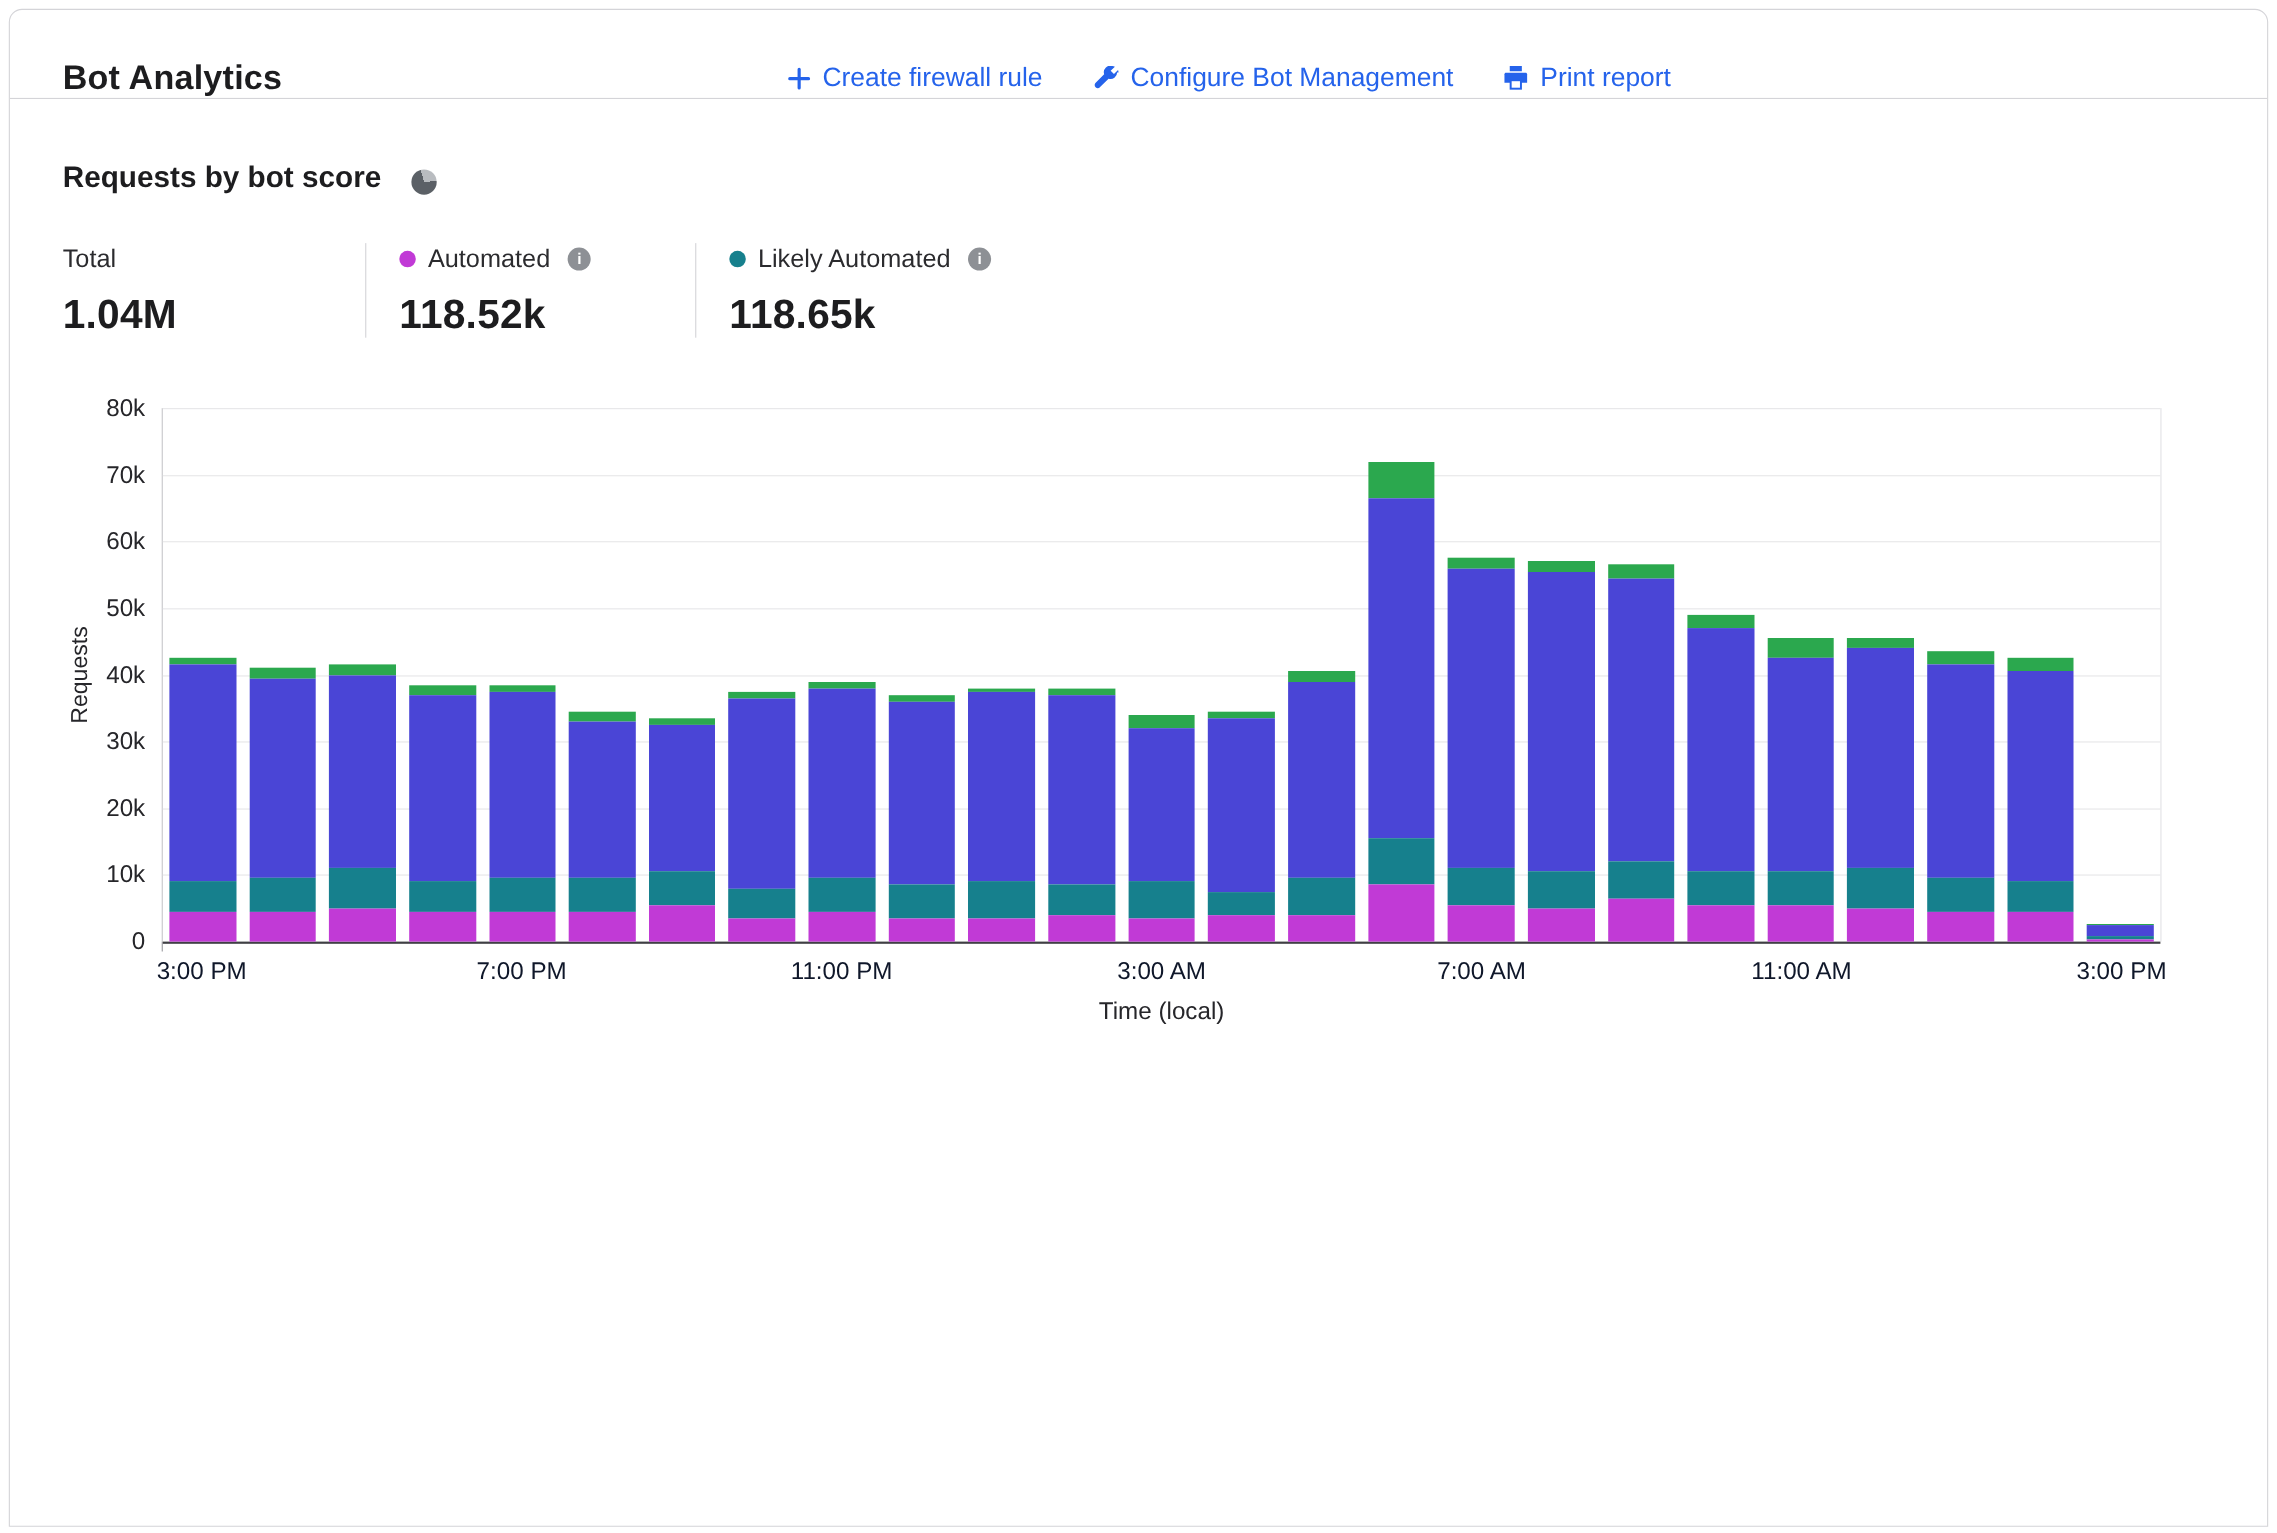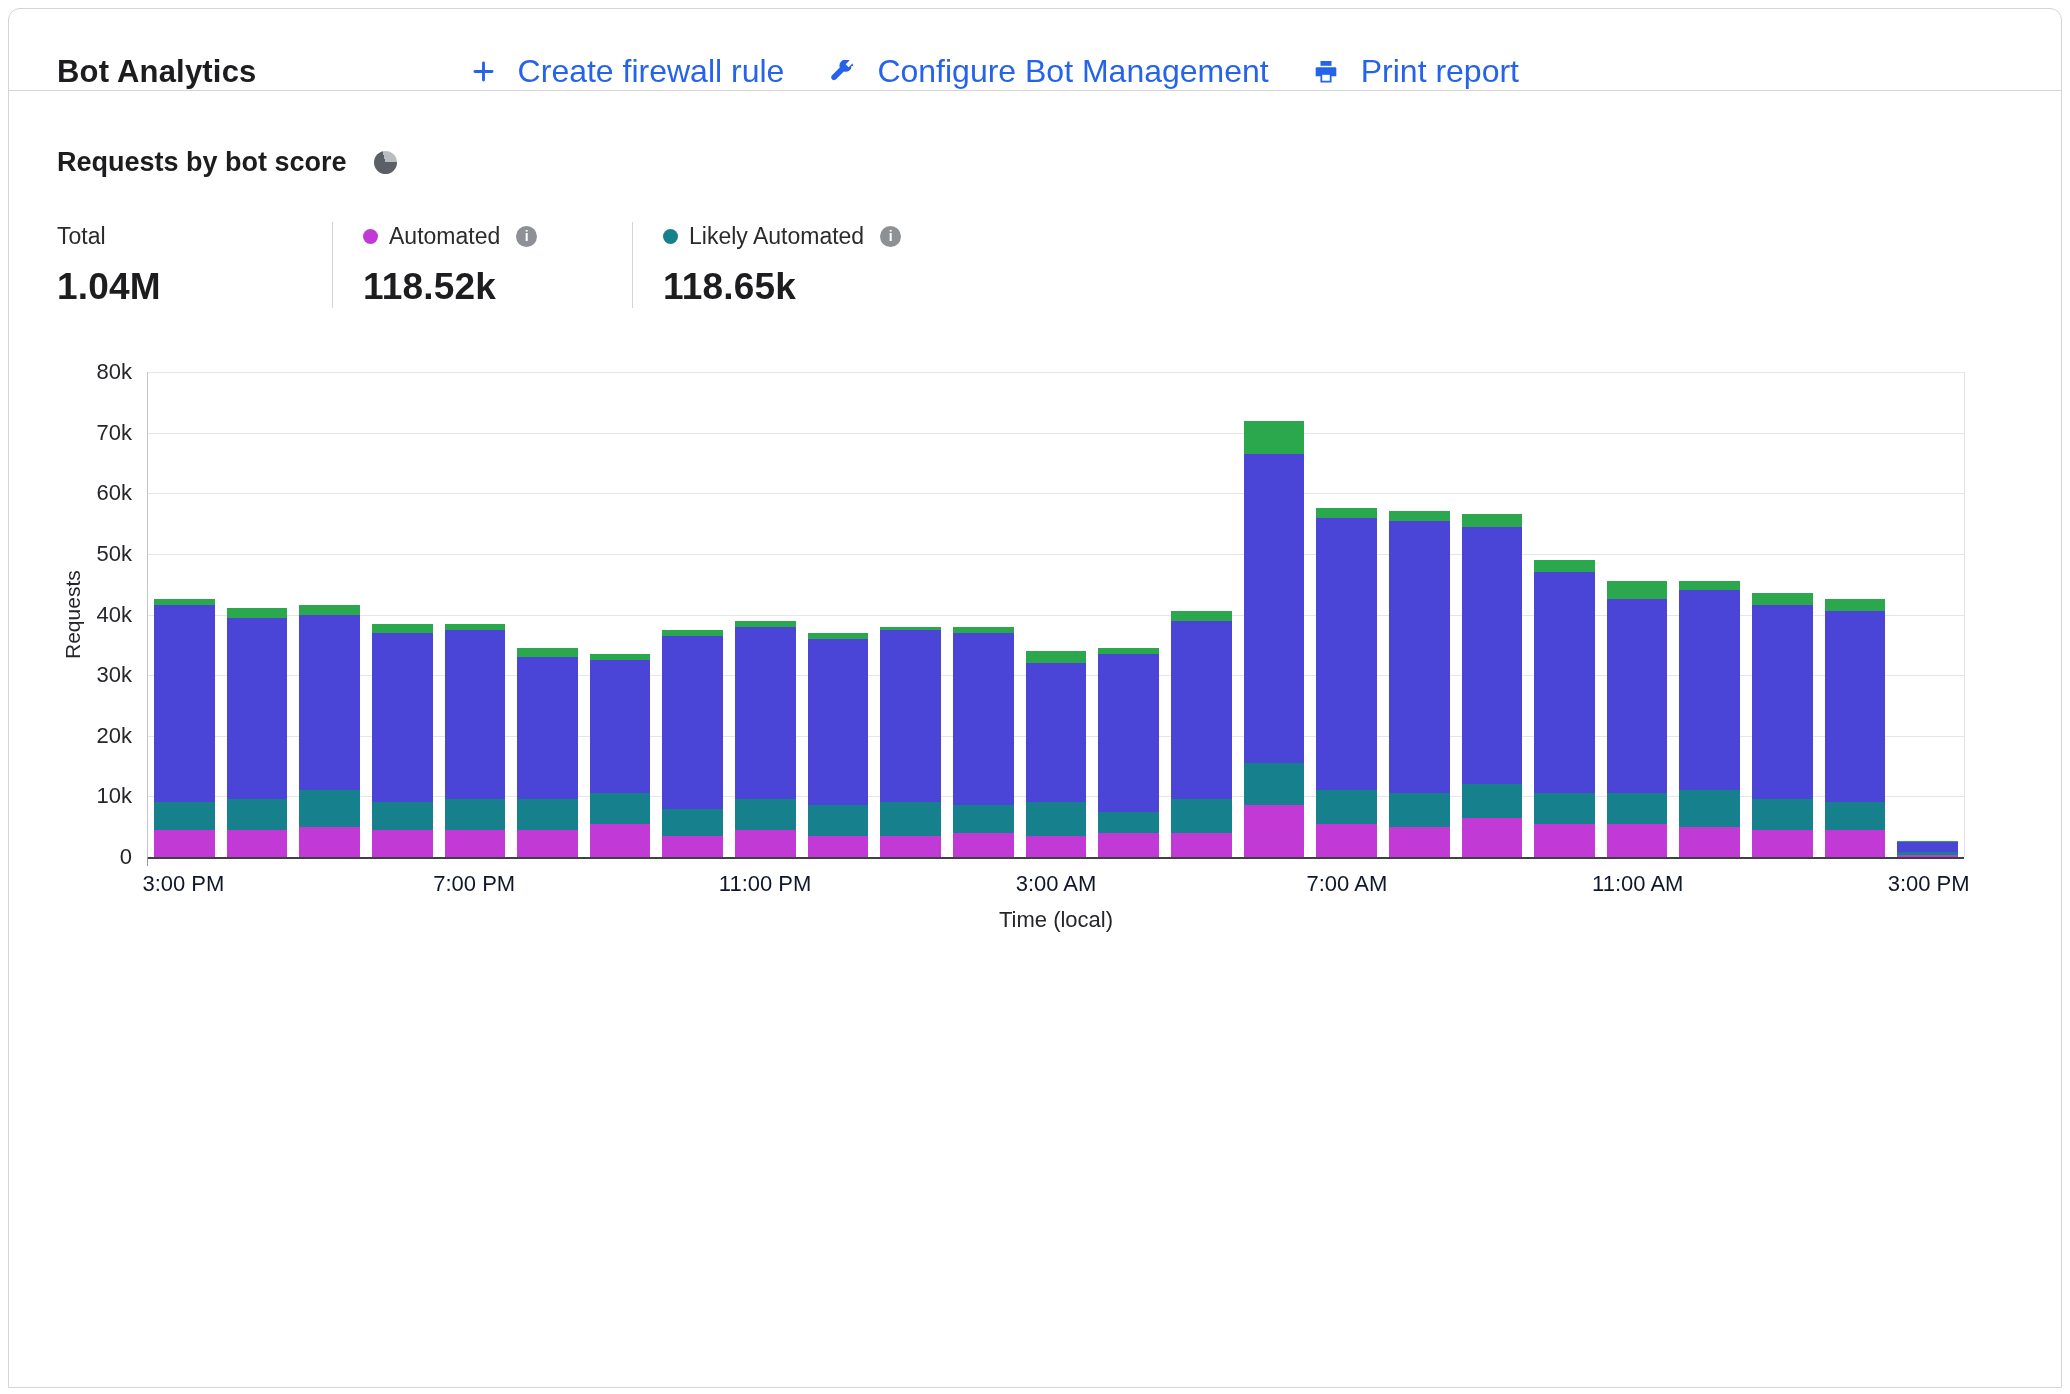--- a/index.html
+++ b/index.html
@@ -16,41 +16,41 @@
     border-radius: 12px 12px 0 0;
     min-height: 1380px;
     background: #fff;
   }
   .card-header { padding: 44px 48px 0 48px; }
   .header-inner { max-width: 1462px; }
   .header-row { display: flex; justify-content: space-between; align-items: center; }
   .page-title { font-size: 31px; font-weight: 700; color: #1d1d1f; letter-spacing: .2px; }
   .header-actions { display: flex; align-items: center; gap: 46px; }
   .action-link {
-    display: flex; align-items: center; gap: 24px;
-    color: #2563eb; font-size: 32px; text-decoration: none; cursor: pointer;
+    display: flex; align-items: center; gap: 11px;
+    color: #2563eb; font-size: 24px; text-decoration: none; cursor: pointer;
   }
   .action-link svg { display: block; }
   .filter-row { display: flex; justify-content: space-between; align-items: center; margin-top: 38px; padding-bottom: 32px; }
   .add-filter-btn {
     display: flex; align-items: center; gap: 12px;
     background: #fff; border: 1px solid #1d4ed8; border-radius: 7px;
     color: #2563eb; font-size: 24px; font-family: inherit;
     padding: 10px 22px 11px 18px; cursor: pointer; line-height: 1.1;
   }
   .time-select {
     display: flex; align-items: center; justify-content: space-between;
     width: 236px; height: 50px; padding: 0 16px 0 18px;
     border: 1px solid #9b9b9f; border-radius: 7px;
     font-size: 24px; color: #1d1d1f; background: #fff; cursor: pointer;
   }
   .divider { border-top: 1px solid #d4d4d8; }
 
   .card-body { padding: 56px 48px 60px 48px; }
-  .section-title-row { display: flex; align-items: center; gap: 27px; }
+  .section-title-row { display: flex; align-items: flex-end; gap: 27px; }
   .section-title { font-size: 27px; font-weight: 700; color: #1d1d1f; }
   .pie-icon {
     width: 23px; height: 23px; border-radius: 50%;
     background: conic-gradient(from -15deg, #b9bcc0 0 100deg, #5b6066 100deg 360deg);
     flex: 0 0 auto;
   }
 
   .stats-row { display: flex; margin-top: 44px; }
   .stat { width: 300px; padding-left: 30px; border-left: 1px solid #d4d4d8; }
   .stat:first-child { width: 275px; padding-left: 0; border-left: none; }

